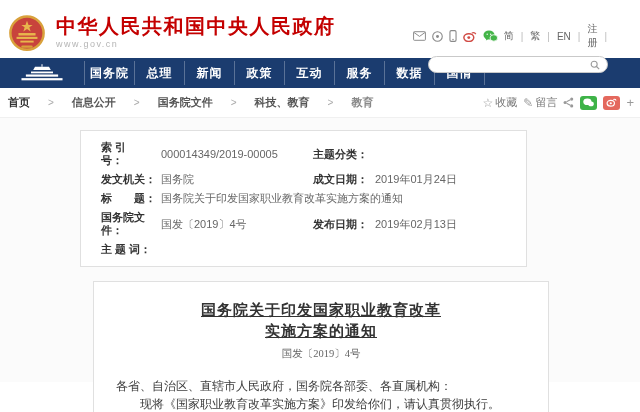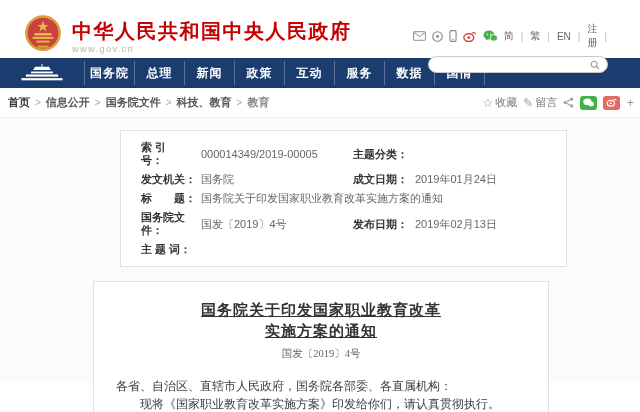--- a/index.html
+++ b/index.html
@@ -2,21 +2,21 @@
 <html><head>
 <meta charset="utf-8">
 <style>
   * { margin:0; padding:0; box-sizing:border-box; }
   html,body { width:640px; height:412px; overflow:hidden; background:#fff;
     font-family:"Liberation Sans","DejaVu Sans",sans-serif; }
   .page { position:relative; width:640px; height:412px; background:#fff; }
 
   
   .site-header { position:relative; height:58px; background:#fff; }
-  .brand { position:absolute; left:24px; top:14px; display:flex; align-items:flex-end; }
+  .brand { position:absolute; left:8px; top:14px; display:flex; align-items:flex-start; }
   .emblem { width:38px; height:40px; margin-right:10px; }
   .site-title { font-size:20px; font-weight:bold; color:#C40000; letter-spacing:1.5px; line-height:24px; }
   .site-url { font-size:9px; color:#b5b5b5; letter-spacing:1.5px; margin-top:1px; }
   .header-right { position:absolute; right:32px; top:22px; width:180px; }
   .icon-row { display:flex; align-items:center; justify-content:flex-end; gap:6px;
     font-size:10px; color:#777; }
   .hicon { display:inline-flex; align-items:center; }
   .ql { cursor:pointer; color:#666; }
   .qsep { color:#bbb; margin:0 1px; }
   .search-pill { margin-top:6px; height:17px; border:1px solid #c9c9c9; border-radius:9px;
@@ -27,38 +27,38 @@
   .main-nav { height:30px; background:#1B3C6F; display:flex; align-items:stretch; }
   .nav-emblem { width:84px; display:flex; align-items:center; justify-content:center; cursor:pointer; }
   .nav-sep { width:1px; background:rgba(255,255,255,0.28); margin:3px 0; }
   .nav-item { width:49px; display:flex; align-items:center; justify-content:center;
     color:#fff; font-size:12px; font-weight:bold; cursor:pointer; letter-spacing:1px; }
   .nav-fill { flex:1; }
 
   
   .crumb-row { height:30px; display:flex; align-items:center; justify-content:space-between;
     padding:0 6px 0 8px; background:#fff; border-bottom:1px solid #f0f0f0; }
-  .breadcrumb { font-size:11px; color:#555; display:flex; align-items:center; gap:5px; }
+  .breadcrumb { font-size:11px; color:#555; display:flex; align-items:center; gap:18px; }
   .bc-item { cursor:pointer;font-weight:bold; }
   .bc-item.first { color:#333; font-weight:bold; }
   .bc-item.last { color:#888; }
   .bc-sep { color:#aaa; font-size:10px; }
   .crumb-actions { display:flex; align-items:center; gap:6px; font-size:11px; color:#777; }
   .act { display:inline-flex; align-items:center; gap:2px; cursor:pointer; }
   .act .glyph { color:#999; font-size:12px; }
   .sq { width:17px; height:14px; border-radius:3px; display:inline-flex;
     align-items:center; justify-content:center; cursor:pointer; }
   .sq.wechat { background:#3EB348; }
   .sq.weibo  { background:#E4685D; }
   .plus { color:#999; font-size:13px; cursor:pointer; }
 
   
   .content { position:relative; height:264px; background:#fbfbfb; padding-top:12px; }
 
-  .meta-box { margin-left:120px; width:447px; background:#fff; border:1px solid #e0e0e0;
+  .meta-box { margin-left:80px; width:447px; background:#fff; border:1px solid #e0e0e0;
     padding:10px 16px 4px 20px; font-size:11px; }
   .meta-row { display:grid; grid-template-columns:60px 152px 62px 1fr;
     align-items:center; margin-bottom:6px; }
   .meta-label { font-weight:bold; color:#333; white-space:pre-line; line-height:13px; }
   .meta-value { color:#666; line-height:13px; }
   .meta-value.span { grid-column:2 / 5; }
 
   .doc-box { margin:14px 0 0 93px; width:456px; height:400px; background:#fff;
     border:1px solid #e0e0e0; padding:18px 22px 0 22px;
     font-family:"Liberation Serif","DejaVu Serif",serif; }

